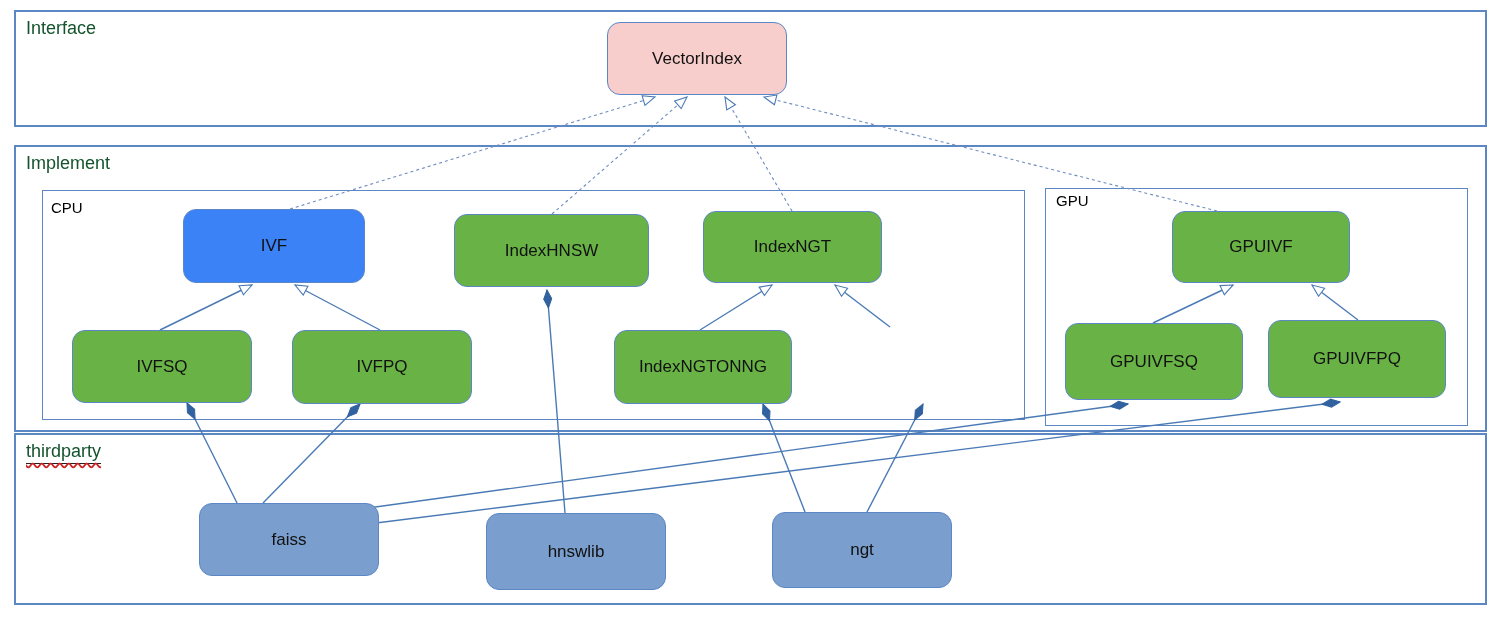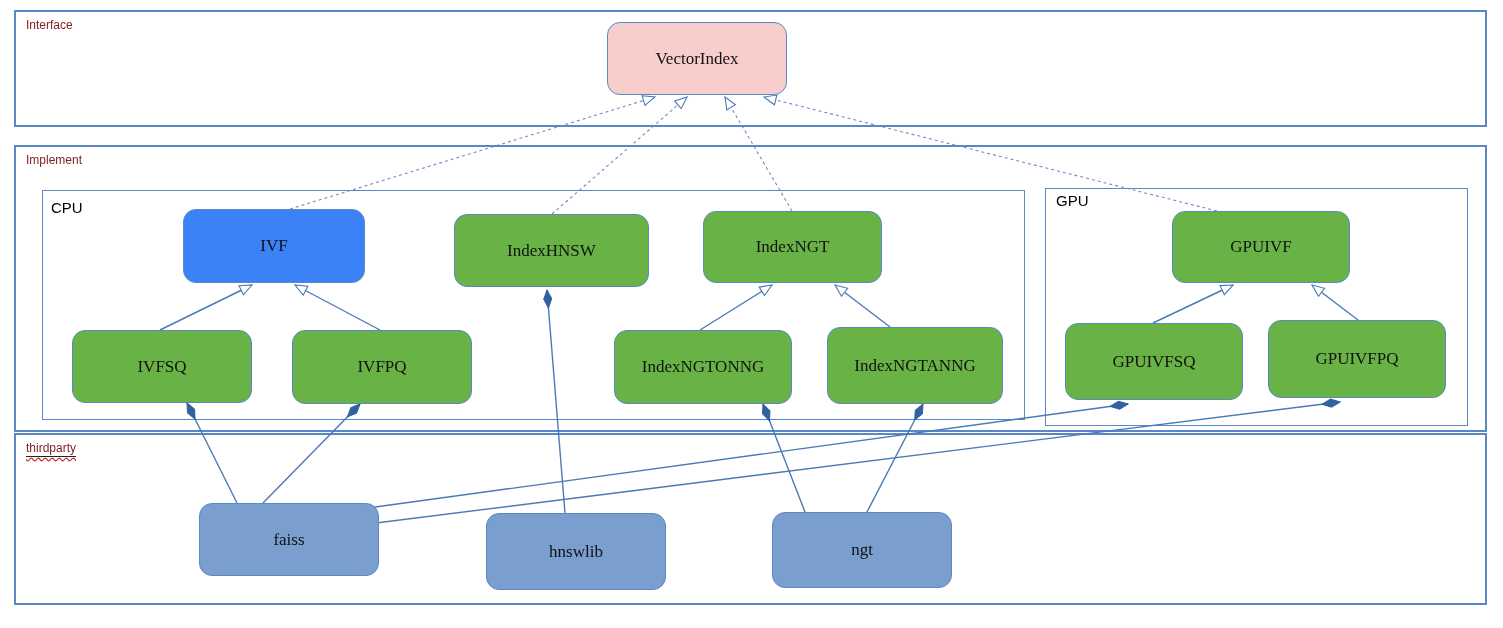--- a/index.html
+++ b/index.html
@@ -12,43 +12,43 @@
   }
   .container{
     position:absolute;
     border:2px solid #5b87c5;
     background:transparent;
     box-sizing:border-box;
   }
   .container .clabel{
     position:absolute;
     top:6px;left:10px;
-    font-size:12px;
-    color:#7f1d1d;
+    font-size:18px;
+    color:#14532d;
     background:transparent;
   }
   .subcontainer{
     position:absolute;
     border:1.5px solid #5b87c5;
     box-sizing:border-box;
   }
   .wavy{
     text-decoration:underline wavy #cc2222;
     text-decoration-skip-ink:none;
     text-underline-offset:5px;
     border-bottom:1px solid #222222;
     padding-bottom:1px;
   }
   .node{
     position:absolute;
     box-sizing:border-box;
     border:1.5px solid #5b87c5;
     border-radius:13px;
     display:flex;align-items:center;justify-content:center;
-    font-family:Liberation Serif, serif;
+    font-family:Liberation Sans, sans-serif;
     font-size:17px;
     color:#111111;
     z-index:3;
   }
   .node.green{background:#69b346;}
   .node.pink{background:#f8cecc;}
   .node.blue{background:#7a9ecd;}
   #edges{
     position:absolute;top:0;left:0;
     width:1503px;height:628px;
@@ -120,21 +120,20 @@
   <div class="node green" style="left: 703px; top: 211px; width: 179px; height: 72px; background: rgb(105, 179, 70);">IndexNGT</div>
 
   <div class="node green" style="left: 1172px; top: 211px; width: 178px; height: 72px; background: rgb(105, 179, 70);">GPUIVF</div>
 
   <div class="node green" style="left: 72px; top: 330px; width: 180px; height: 73px; background: rgb(105, 179, 70);">IVFSQ</div>
 
   <div class="node green" style="left: 292px; top: 330px; width: 180px; height: 74px; background: rgb(105, 179, 70);">IVFPQ</div>
 
   <div class="node green" style="left: 614px; top: 330px; width: 178px; height: 74px; background: rgb(105, 179, 70);">IndexNGTONNG</div>
 
-  <div class="node green" style="left: 827px; top: 327px; width: 176px; height: 77px; background: rgb(105, 179, 70);">IndexNGTANNG</div>
 
   <div class="node green" style="left: 1065px; top: 323px; width: 178px; height: 77px; background: rgb(105, 179, 70);">GPUIVFSQ</div>
 
   <div class="node green" style="left: 1268px; top: 320px; width: 178px; height: 78px; background: rgb(105, 179, 70);">GPUIVFPQ</div>
 
   <div class="node blue" style="left: 188px; top: 503px; width: 180px; height: 73px; background: rgb(122, 158, 205); margin-left: 11px;">faiss</div>
 
   <div class="node blue" style="left: 486px; top: 513px; width: 180px; height: 77px; background: rgb(122, 158, 205);">hnswlib</div>
 
   <div class="node blue" style="left: 772px; top: 512px; width: 180px; height: 76px; background: rgb(122, 158, 205);">ngt</div>

